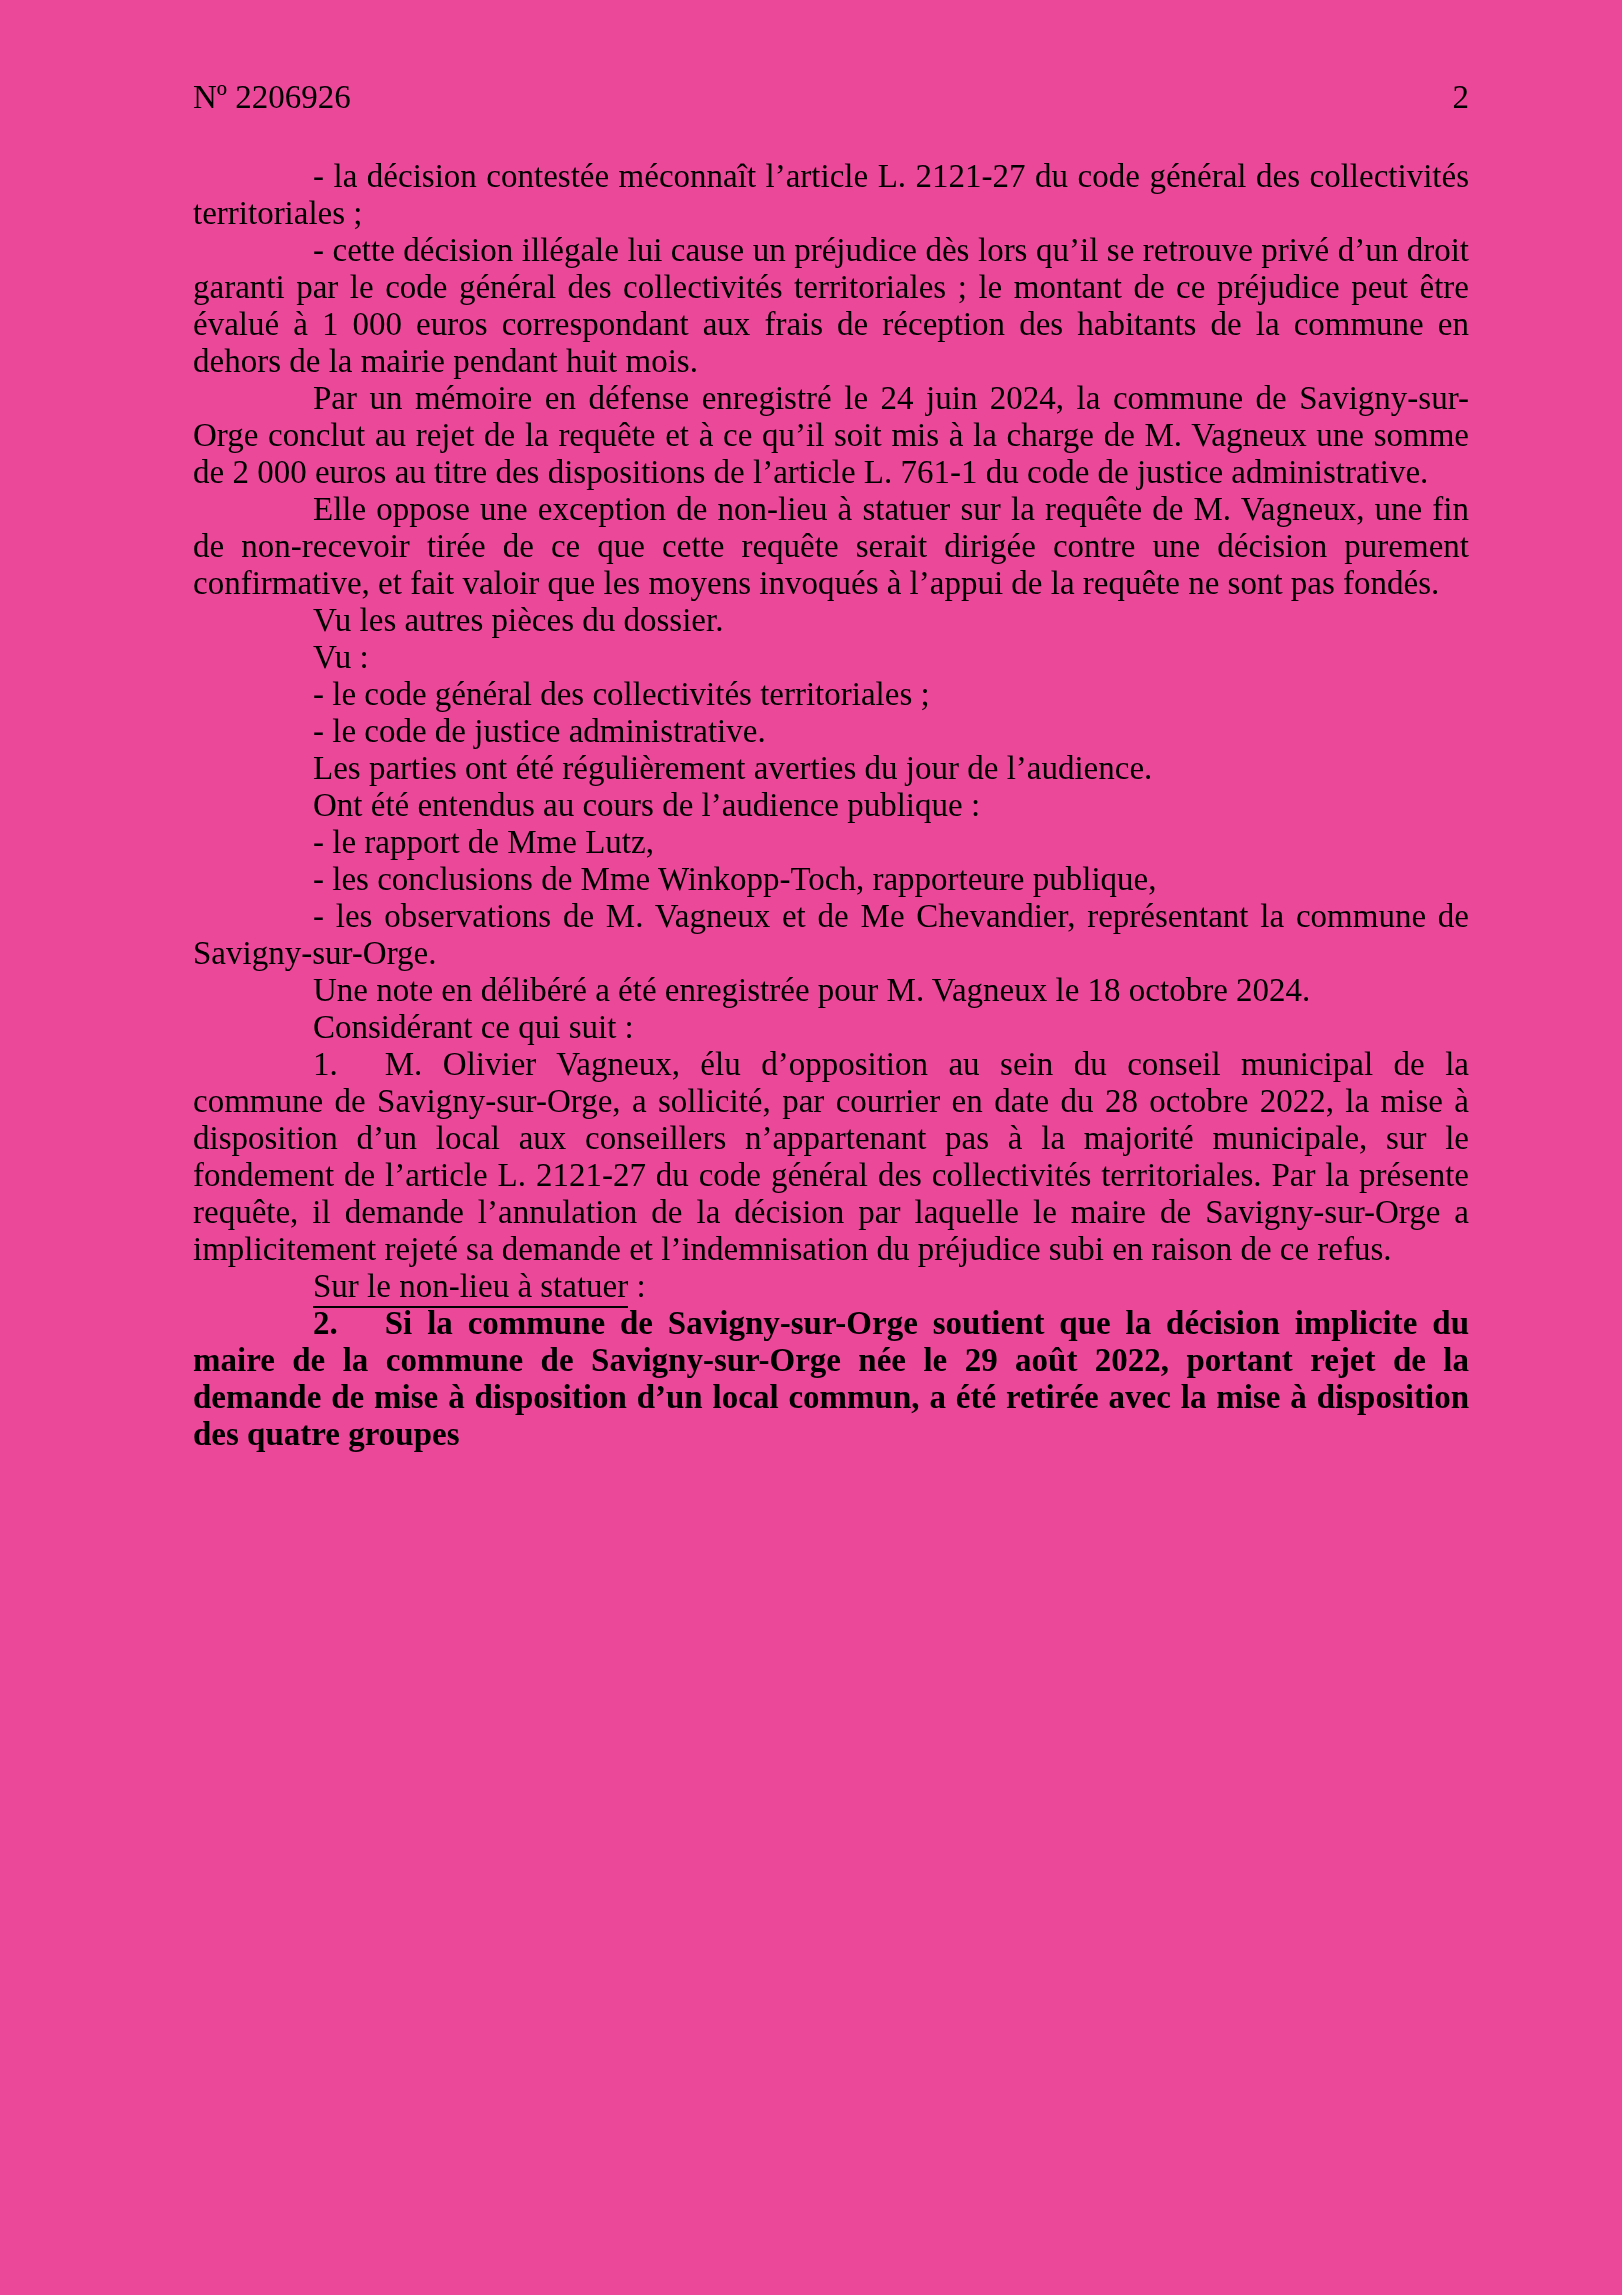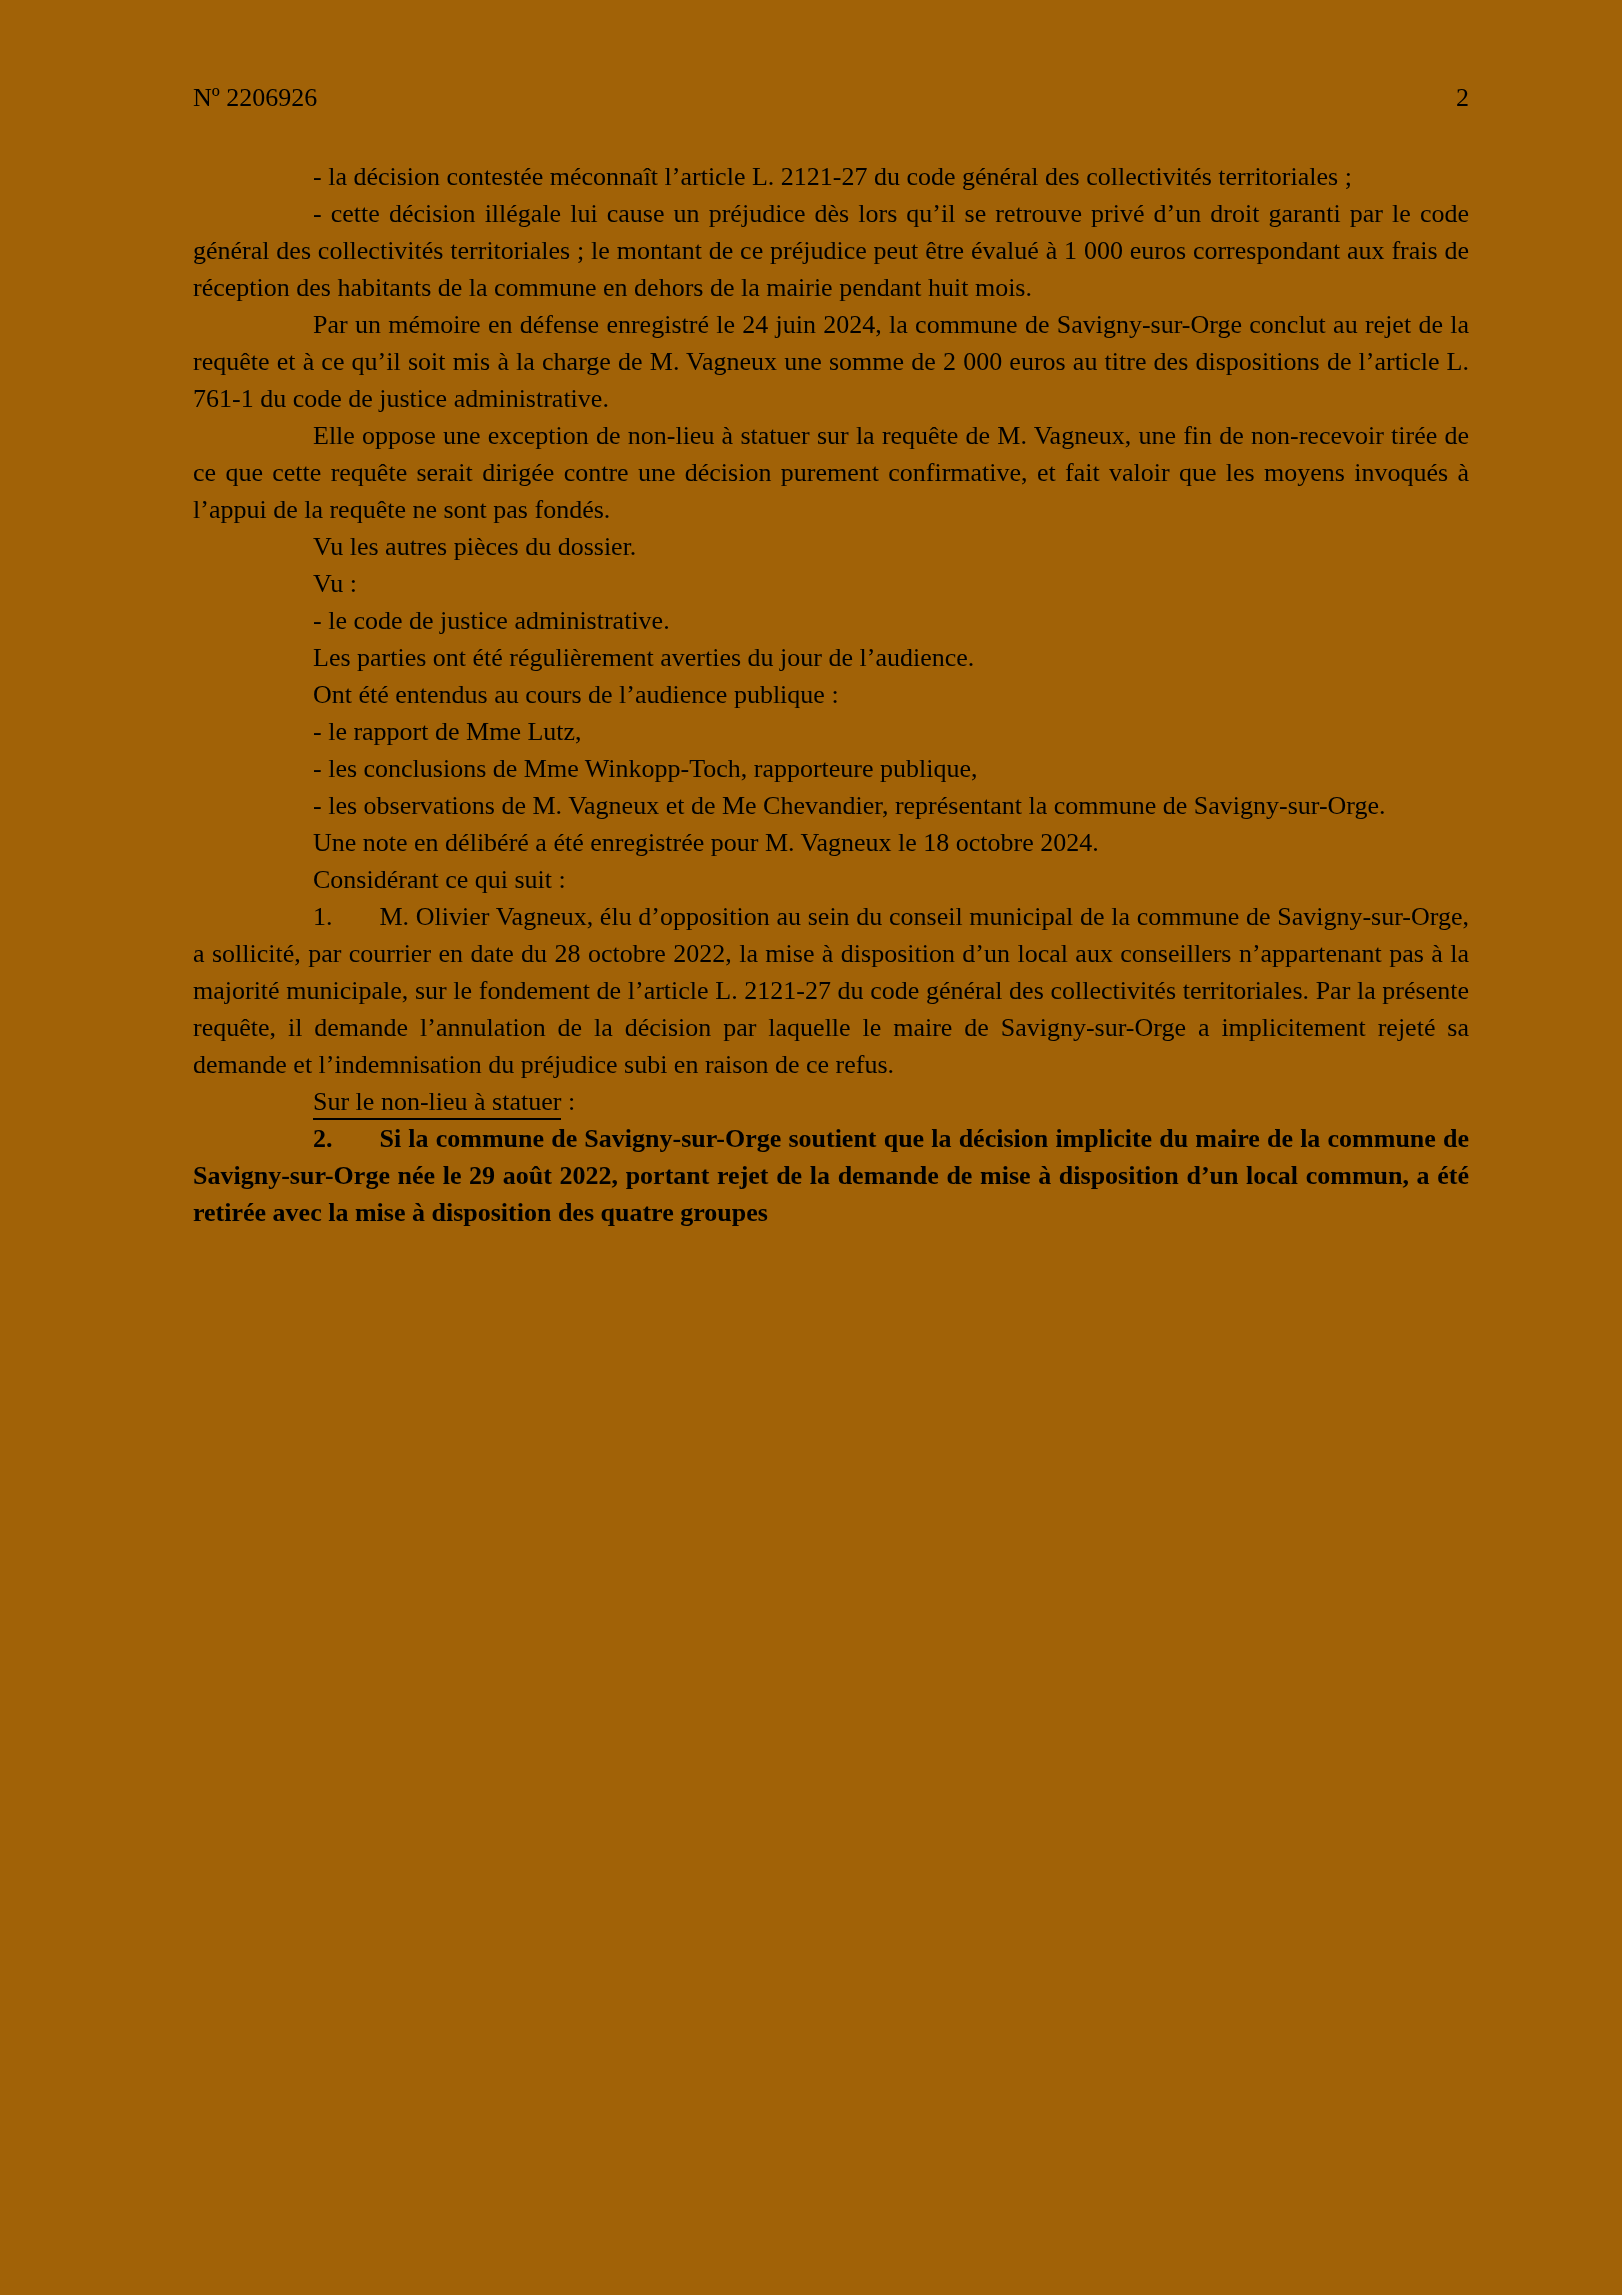--- a/index.html
+++ b/index.html
@@ -5,24 +5,24 @@
 <style>
   html, body {
     margin: 0;
     padding: 0;
     background: #ffffff;
   }
   .page {
     position: relative;
     width: 1623px;
     height: 2295px;
-    background: #a16207;
+    background: #ec4899;
     color: #000000;
     font-family: "Liberation Serif", "DejaVu Serif", serif;
-    font-size: 26px;
+    font-size: 33px;
     line-height: 37px;
     overflow: hidden;
   }
   .page-header {
     position: absolute;
     top: 79px;
     left: 193px;
     width: 1276px;
     display: flex;
     justify-content: space-between;
@@ -71,20 +71,21 @@
     <p class="doc-par">- la décision contestée méconnaît l’article L. 2121-27 du code général des collectivités territoriales&nbsp;;</p>
     <p class="doc-par">- cette décision illégale lui cause un préjudice dès lors qu’il se retrouve privé d’un droit garanti par le code général des collectivités territoriales&nbsp;; le montant de ce préjudice peut être évalué à 1&nbsp;000 euros correspondant aux frais de réception des habitants de la commune en dehors de la mairie pendant huit mois.</p>
 
     <p class="doc-par mt1">Par un mémoire en défense enregistré le 24 juin 2024, la commune de Savigny-sur-Orge conclut au rejet de la requête et à ce qu’il soit mis à la charge de M. Vagneux une somme de 2&nbsp;000 euros au titre des dispositions de l’article L. 761-1 du code de justice administrative.</p>
 
     <p class="doc-par mt1">Elle oppose une exception de non-lieu à statuer sur la requête de M. Vagneux, une fin de non-recevoir tirée de ce que cette requête serait dirigée contre une décision purement confirmative, et fait valoir que les moyens invoqués à l’appui de la requête ne sont pas fondés.</p>
 
     <p class="doc-par no-justify mt2">Vu les autres pièces du dossier.</p>
 
     <p class="doc-par no-justify mt1">Vu&nbsp;:</p>
+    <p class="doc-par no-justify">- le code général des collectivités territoriales&nbsp;;</p>
     <p class="doc-par no-justify">- le code de justice administrative.</p>
 
     <p class="doc-par no-justify mt1">Les parties ont été régulièrement averties du jour de l’audience.</p>
 
     <p class="doc-par no-justify mt1">Ont été entendus au cours de l’audience publique&nbsp;:</p>
     <p class="doc-par no-justify">- le rapport de Mme Lutz,</p>
     <p class="doc-par no-justify">- les conclusions de Mme Winkopp-Toch, rapporteure publique,</p>
     <p class="doc-par">- les observations de M. Vagneux et de Me Chevandier, représentant la commune de Savigny-sur-Orge.</p>
 
     <p class="doc-par no-justify mt1">Une note en délibéré a été enregistrée pour M. Vagneux le 18 octobre 2024.</p>

